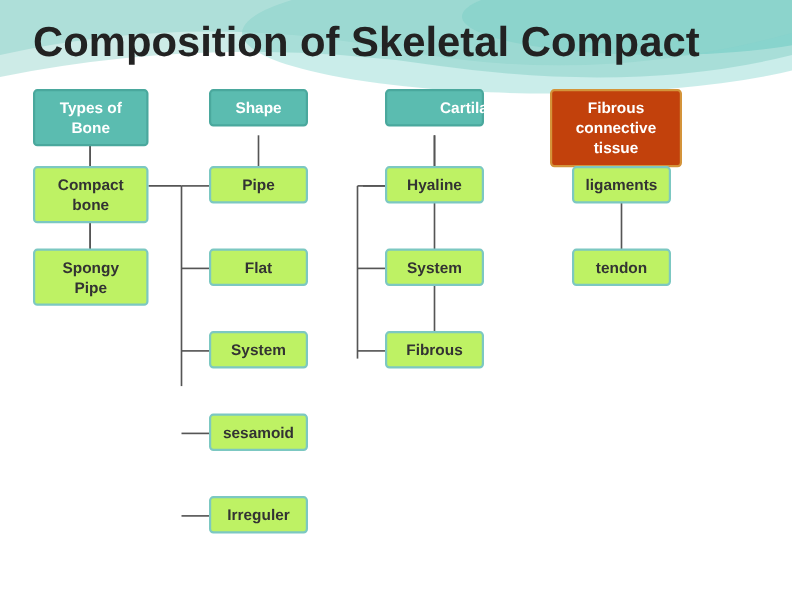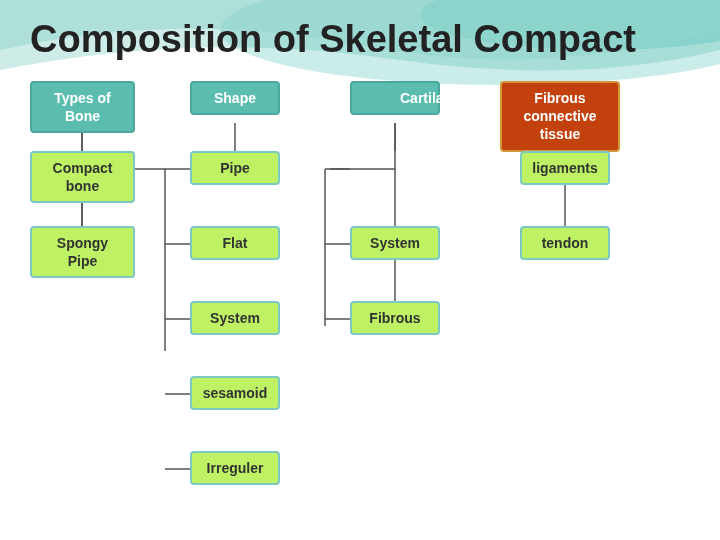--- a/index.html
+++ b/index.html
@@ -291,20 +291,23 @@
     </div>
 
     <div class="box box-light-teal irreguler-box">
       <span>Irreguler</span>
     </div>
 
     <div class="box box-teal cartilage-header">
       <span>Cartilage</span>
     </div>
 
+    <div class="box box-light-teal hyaline-box">
+      <span>Hyaline</span>
+    </div>
 
     <div class="box box-light-teal elastic-box">
       <span>System</span>
     </div>
 
     <div class="box box-light-teal fibrous-box">
       <span>Fibrous</span>
     </div>
 
     <div class="box box-orange fibrous-ct-header">

